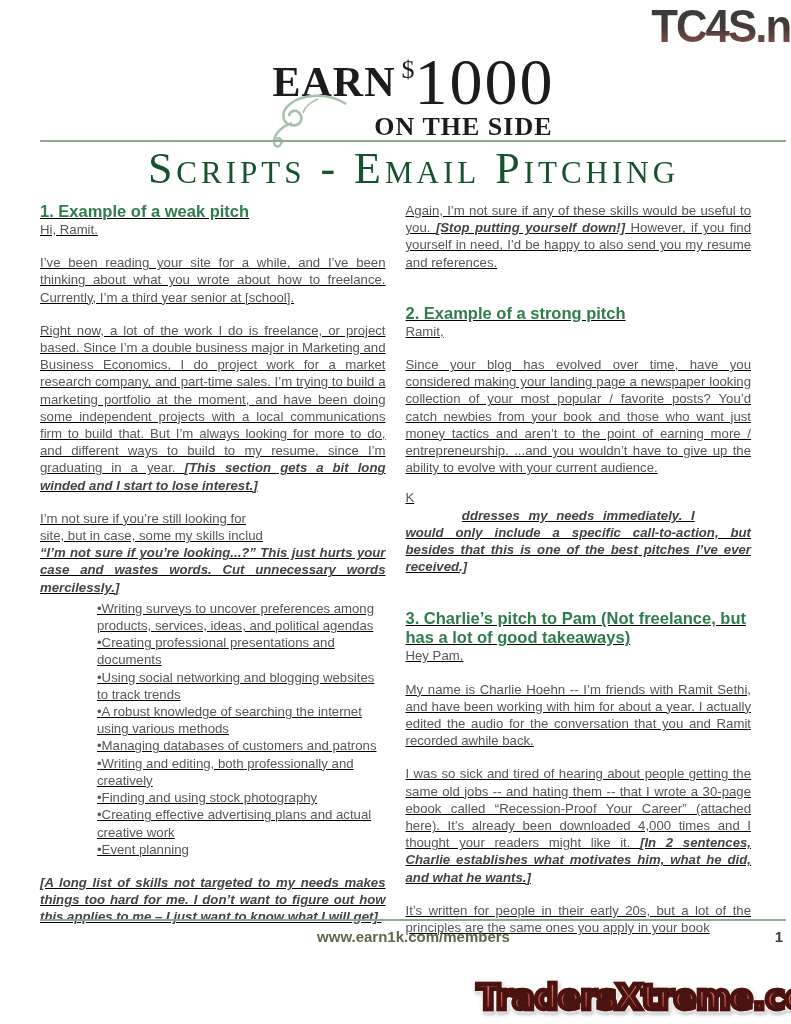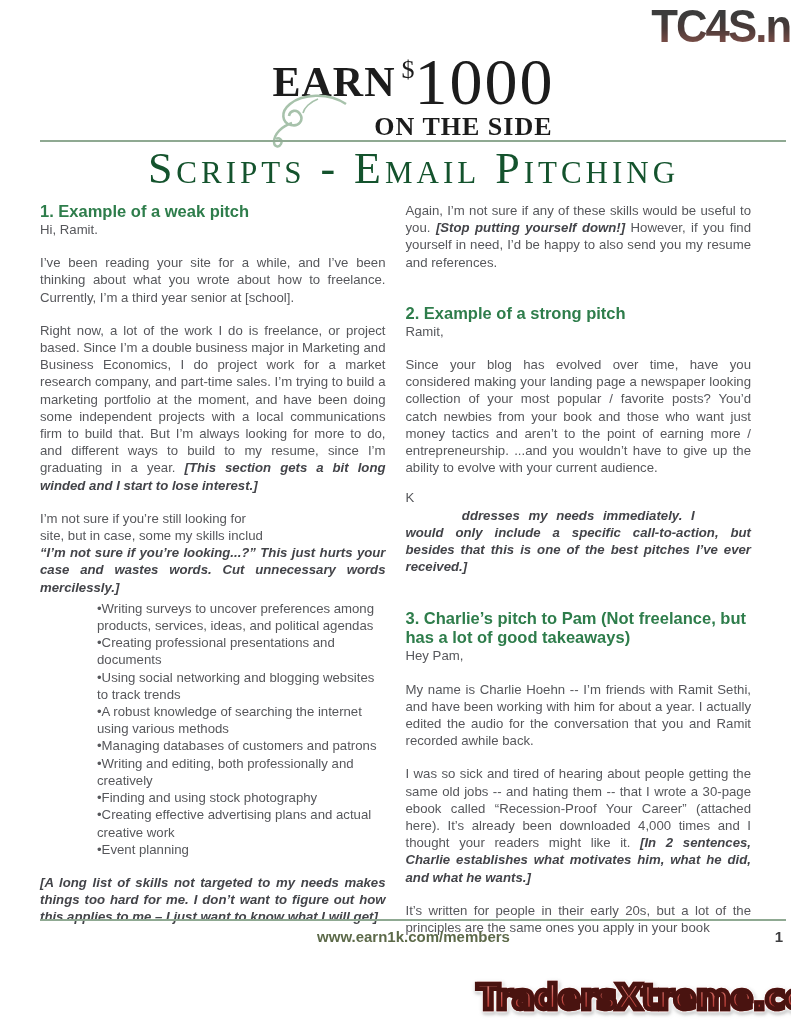--- a/index.html
+++ b/index.html
@@ -31,21 +31,21 @@
   
   .rule{position:absolute;left:40px;right:41px;height:2px;background:#8fa992;}
   .rule-top{top:140px;}
   .rule-bottom{top:919px;}
   .doc-title{
     position:absolute;top:146px;left:0;width:100%;text-align:center;
     font-family:"Liberation Serif",serif;font-variant:small-caps;
     font-size:44px;line-height:46px;color:#14532d;letter-spacing:4px;
   }
   
-  .columns{position:absolute;top:202px;left:40px;width:711px;display:flex;gap:20px;}
+  .columns{position:absolute;top:202px;left:40px;width:711px;display:flex;gap:20px;text-decoration:underline;}
   .col{width:349px;font-size:13.2px;line-height:17.2px;color:#56575b;text-align:justify;}
   .heading{
     color:#2e7d4b;font-weight:bold;font-size:16.5px;line-height:19px;
     text-align:left;margin:0;
   }
   .sal{text-align:left;}
   .para{margin-top:16px;}
   .note{font-weight:bold;font-style:italic;color:#434449;}
   .frag-line{text-align:left;white-space:nowrap;overflow:hidden;}
   .bullets{margin-top:4px;padding-left:57px;text-align:left;}

